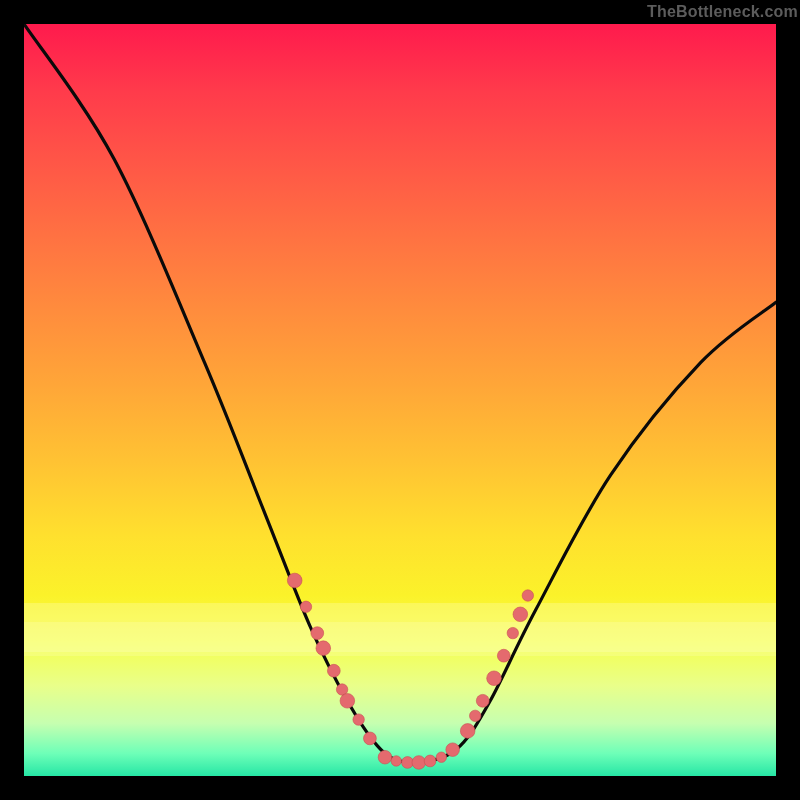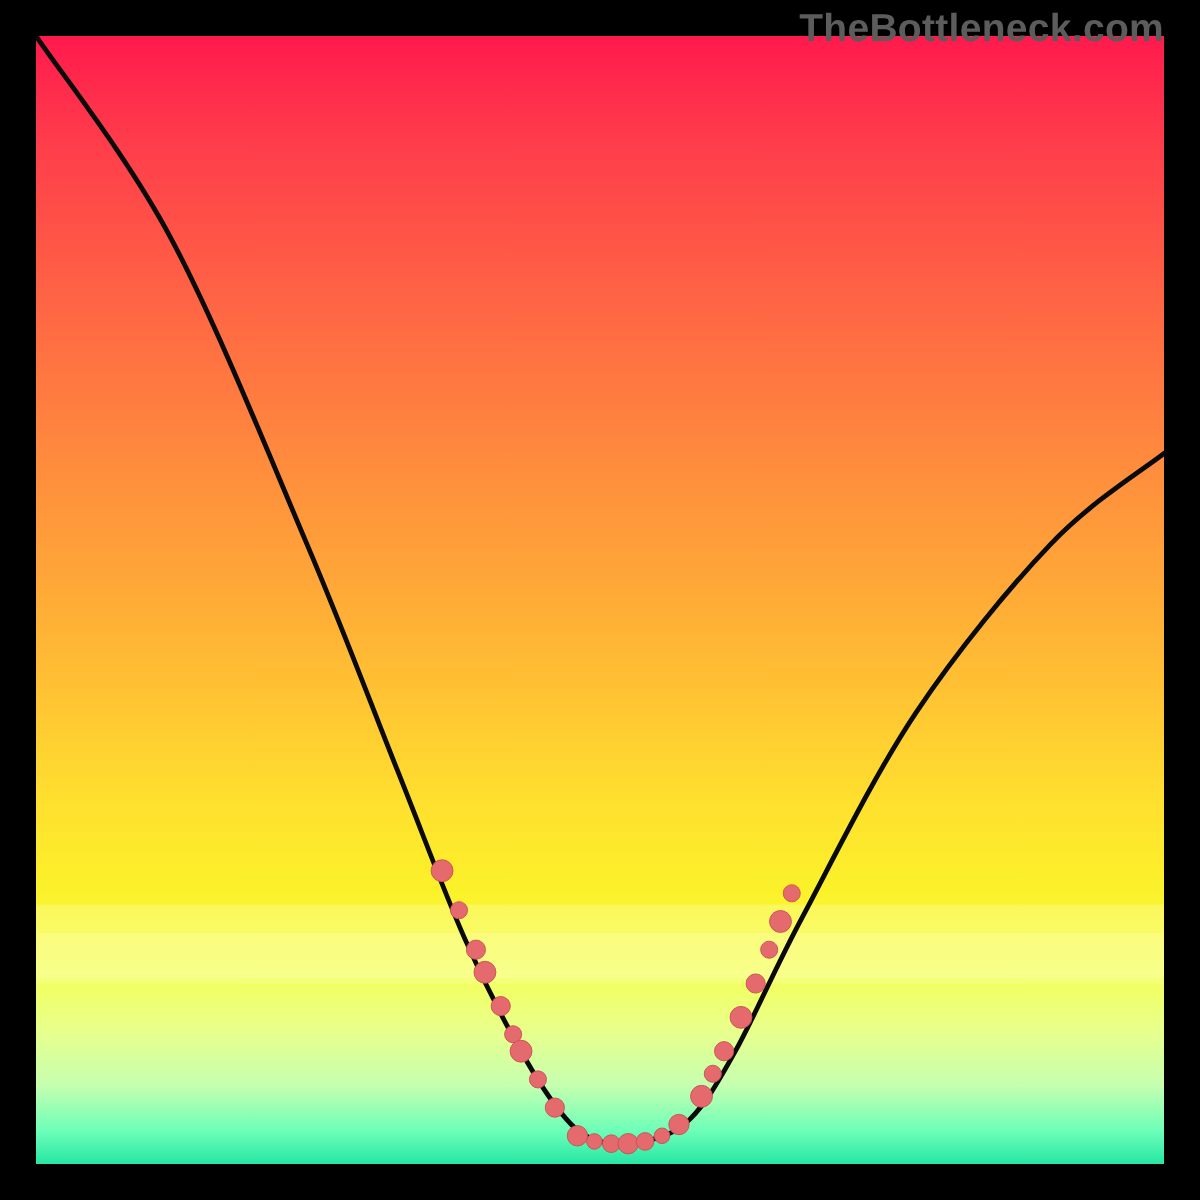--- a/index.html
+++ b/index.html
@@ -53,23 +53,23 @@
     background: rgba(255,255,200,0.28);
   }
   svg.curve {
     position: absolute;
     left: 0; top: 0;
     width: 752px; height: 752px;
   }
   .watermark {
     position: absolute;
     top: 3px;
-    right: 24px;
+    right: 2px;
     font-family: Arial, Helvetica, sans-serif;
-    font-size: 26px;
+    font-size: 16px;
     font-weight: 600;
     color: #5c5c5c;
     letter-spacing: 0.2px;
     user-select: none;
   }
 </style>
 </head>
 <body>
 
 <div class="frame">

